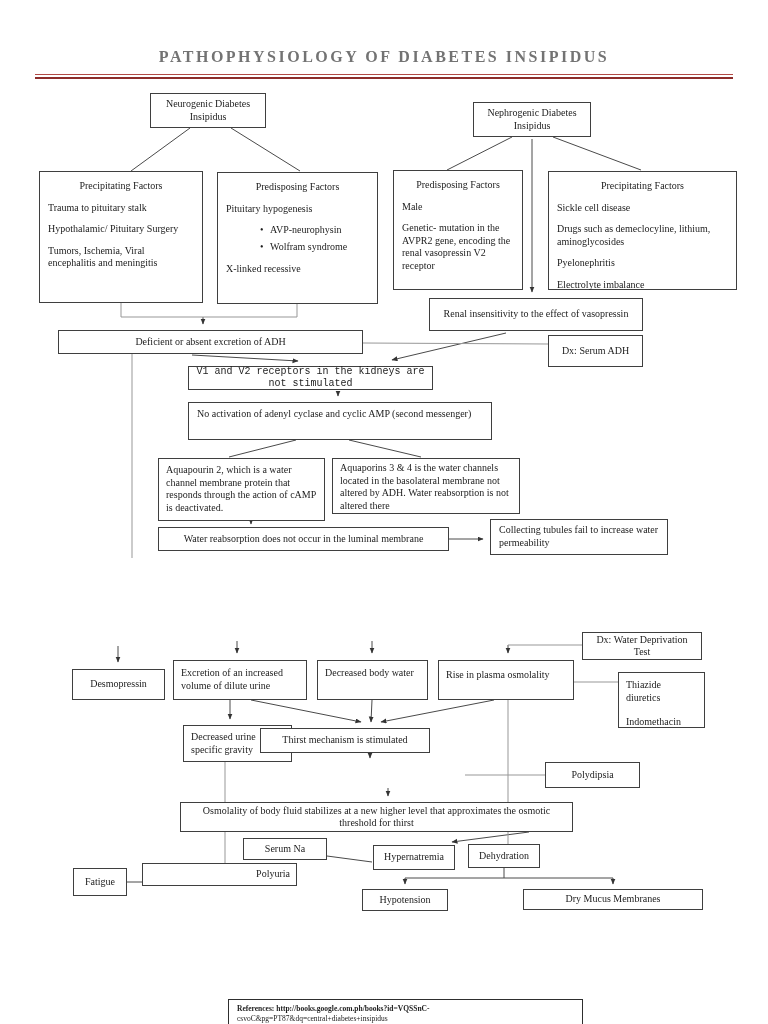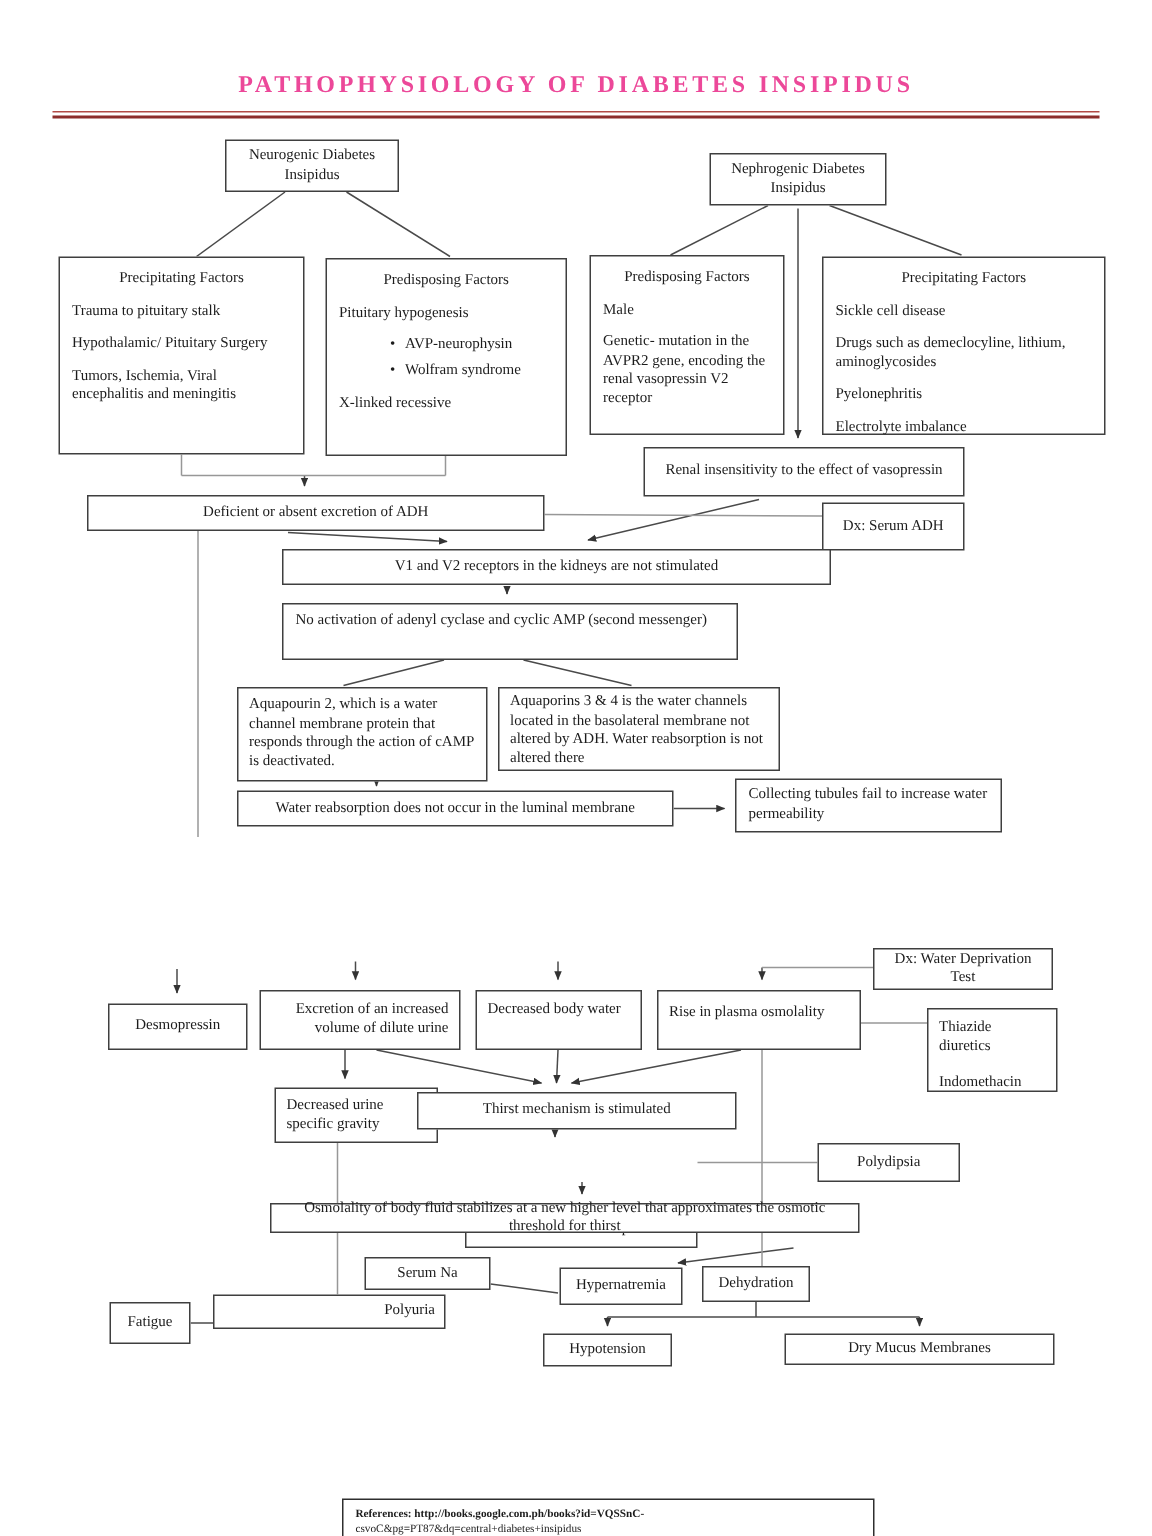--- a/index.html
+++ b/index.html
@@ -1,19 +1,19 @@
 <!DOCTYPE html>
 <html><head>
 <meta charset="utf-8">
 <style>
   html,body{margin:0;padding:0;background:#e9e9e9;}
   #page{position:relative;width:768px;height:1024px;background:#ffffff;overflow:hidden;
         font-family:"Liberation Serif", serif;color:#1c1c1c;}
   .title{position:absolute;left:0;top:48px;width:768px;text-align:center;
-         font-size:16px;letter-spacing:2.5px;font-weight:600;color:#ec4899;}
+         font-size:16px;letter-spacing:2.5px;font-weight:600;color:#737373;}
   .rule1{position:absolute;left:35px;top:74px;width:698px;height:1px;background:#b24a45;}
   .rule2{position:absolute;left:35px;top:77px;width:698px;height:2px;background:#8c2d2b;}
   .bx{position:absolute;border:1px solid #3f3f3f;background:#fff;box-sizing:border-box;
       font-size:10px;line-height:1.25;padding:4px 6px;}
   .ctr{display:flex;align-items:center;justify-content:center;text-align:center;}
   .hdr{display:block;text-align:center;margin:2px 0 9px 0;}
   .item{display:block;margin:0 0 9px 0;}
   .item:last-child{margin-bottom:0;}
   .bullet{display:block;margin:2px 0 4px 34px;position:relative;padding-left:10px;}
   .bullet::before{content:"\2022";position:absolute;left:0;top:0;}
@@ -124,55 +124,55 @@
 
   <div class="bx ctr" style="left:429px;top:298px;width:214px;height:33px;">
       <span>Renal insensitivity to the effect of vasopressin</span>
     </div>
   <div class="bx ctr" style="left:58px;top:330px;width:305px;height:24px;">
       <span>Deficient or absent excretion of ADH</span>
     </div>
   <div class="bx ctr" style="left:548px;top:335px;width:95px;height:32px;">
       <span>Dx: Serum ADH</span>
     </div>
-  <div class="bx ctr" style="left:188px;top:366px;width:366px;height:24px;">
+  <div class="bx ctr" style="left:188px;top:366px;width:245px;height:24px;font-family:Liberation Mono, monospace;">
       <span>V1 and V2 receptors in the kidneys are not stimulated</span>
     </div>
   <div class="bx" style="left:188px;top:402px;width:304px;height:38px;padding:5px 8px;"><span>No activation of adenyl cyclase and cyclic AMP (second messenger)</span></div>
   <div class="bx" style="left:158px;top:458px;width:167px;height:63px;padding:5px 7px;"><span>Aquapourin 2, which is a water channel membrane protein that responds through the action of cAMP is deactivated.</span></div>
   <div class="bx" style="left:332px;top:458px;width:188px;height:56px;padding:3px 7px;"><span>Aquaporins 3 &amp; 4 is the water channels located in the basolateral membrane not altered by ADH. Water reabsorption is not altered there</span></div>
   <div class="bx ctr" style="left:158px;top:527px;width:291px;height:24px;">
       <span>Water reabsorption does not occur in the luminal membrane</span>
     </div>
   <div class="bx" style="left:490px;top:519px;width:178px;height:36px;padding:4px 8px;"><span>Collecting tubules fail to increase water permeability</span></div>
 
   <div class="bx ctr" style="left:72px;top:669px;width:93px;height:31px;">
       <span>Desmopressin</span>
     </div>
-  <div class="bx" style="left:173px;top:660px;width:134px;height:40px;padding:6px 7px;text-align:right;"><span>Excretion of an increased volume of dilute urine</span></div>
+  <div class="bx" style="left:173px;top:660px;width:134px;height:40px;padding:6px 7px;"><span>Excretion of an increased volume of dilute urine</span></div>
   <div class="bx" style="left:317px;top:660px;width:111px;height:40px;padding:6px 7px;"><span>Decreased body water</span></div>
   <div class="bx" style="left:438px;top:660px;width:136px;height:40px;padding:8px 7px;"><span>Rise in plasma osmolality</span></div>
   <div class="bx ctr" style="left:582px;top:632px;width:120px;height:28px;">
       <span>Dx: Water Deprivation Test</span>
     </div>
   <div class="bx" style="left:618px;top:672px;width:87px;height:56px;padding:6px 7px;">
     <span class="item" style="margin-bottom:12px;">Thiazide diuretics</span>
     <span class="item">Indomethacin</span>
   </div>
   <div class="bx" style="left:183px;top:725px;width:109px;height:37px;padding:5px 7px;"><span>Decreased urine specific gravity</span></div>
-  <div class="bx ctr" style="left:278px;top:728px;width:213px;height:25px;">
+  <div class="bx ctr" style="left:260px;top:728px;width:170px;height:25px;">
       <span>Thirst mechanism is stimulated</span>
     </div>
   <div class="bx ctr" style="left:310px;top:763px;width:155px;height:25px;margin-top:44px;">
       <span>Increase in water uptake</span>
     </div>
   <div class="bx ctr" style="left:545px;top:762px;width:95px;height:26px;">
       <span>Polydipsia</span>
     </div>
-  <div class="bx ctr" style="left:180px;top:802px;width:393px;height:20px;justify-content:flex-end;">
+  <div class="bx ctr" style="left:180px;top:802px;width:393px;height:30px;justify-content:flex-end;">
       <span>Osmolality of body fluid stabilizes at a new higher level that approximates the osmotic threshold for thirst</span>
     </div>
   <div class="bx ctr" style="left:243px;top:838px;width:84px;height:22px;">
       <span>Serum Na</span>
     </div>
   <div class="bx ctr" style="left:373px;top:845px;width:82px;height:25px;">
       <span>Hypernatremia</span>
     </div>
   <div class="bx ctr" style="left:468px;top:844px;width:72px;height:24px;">
       <span>Dehydration</span>

